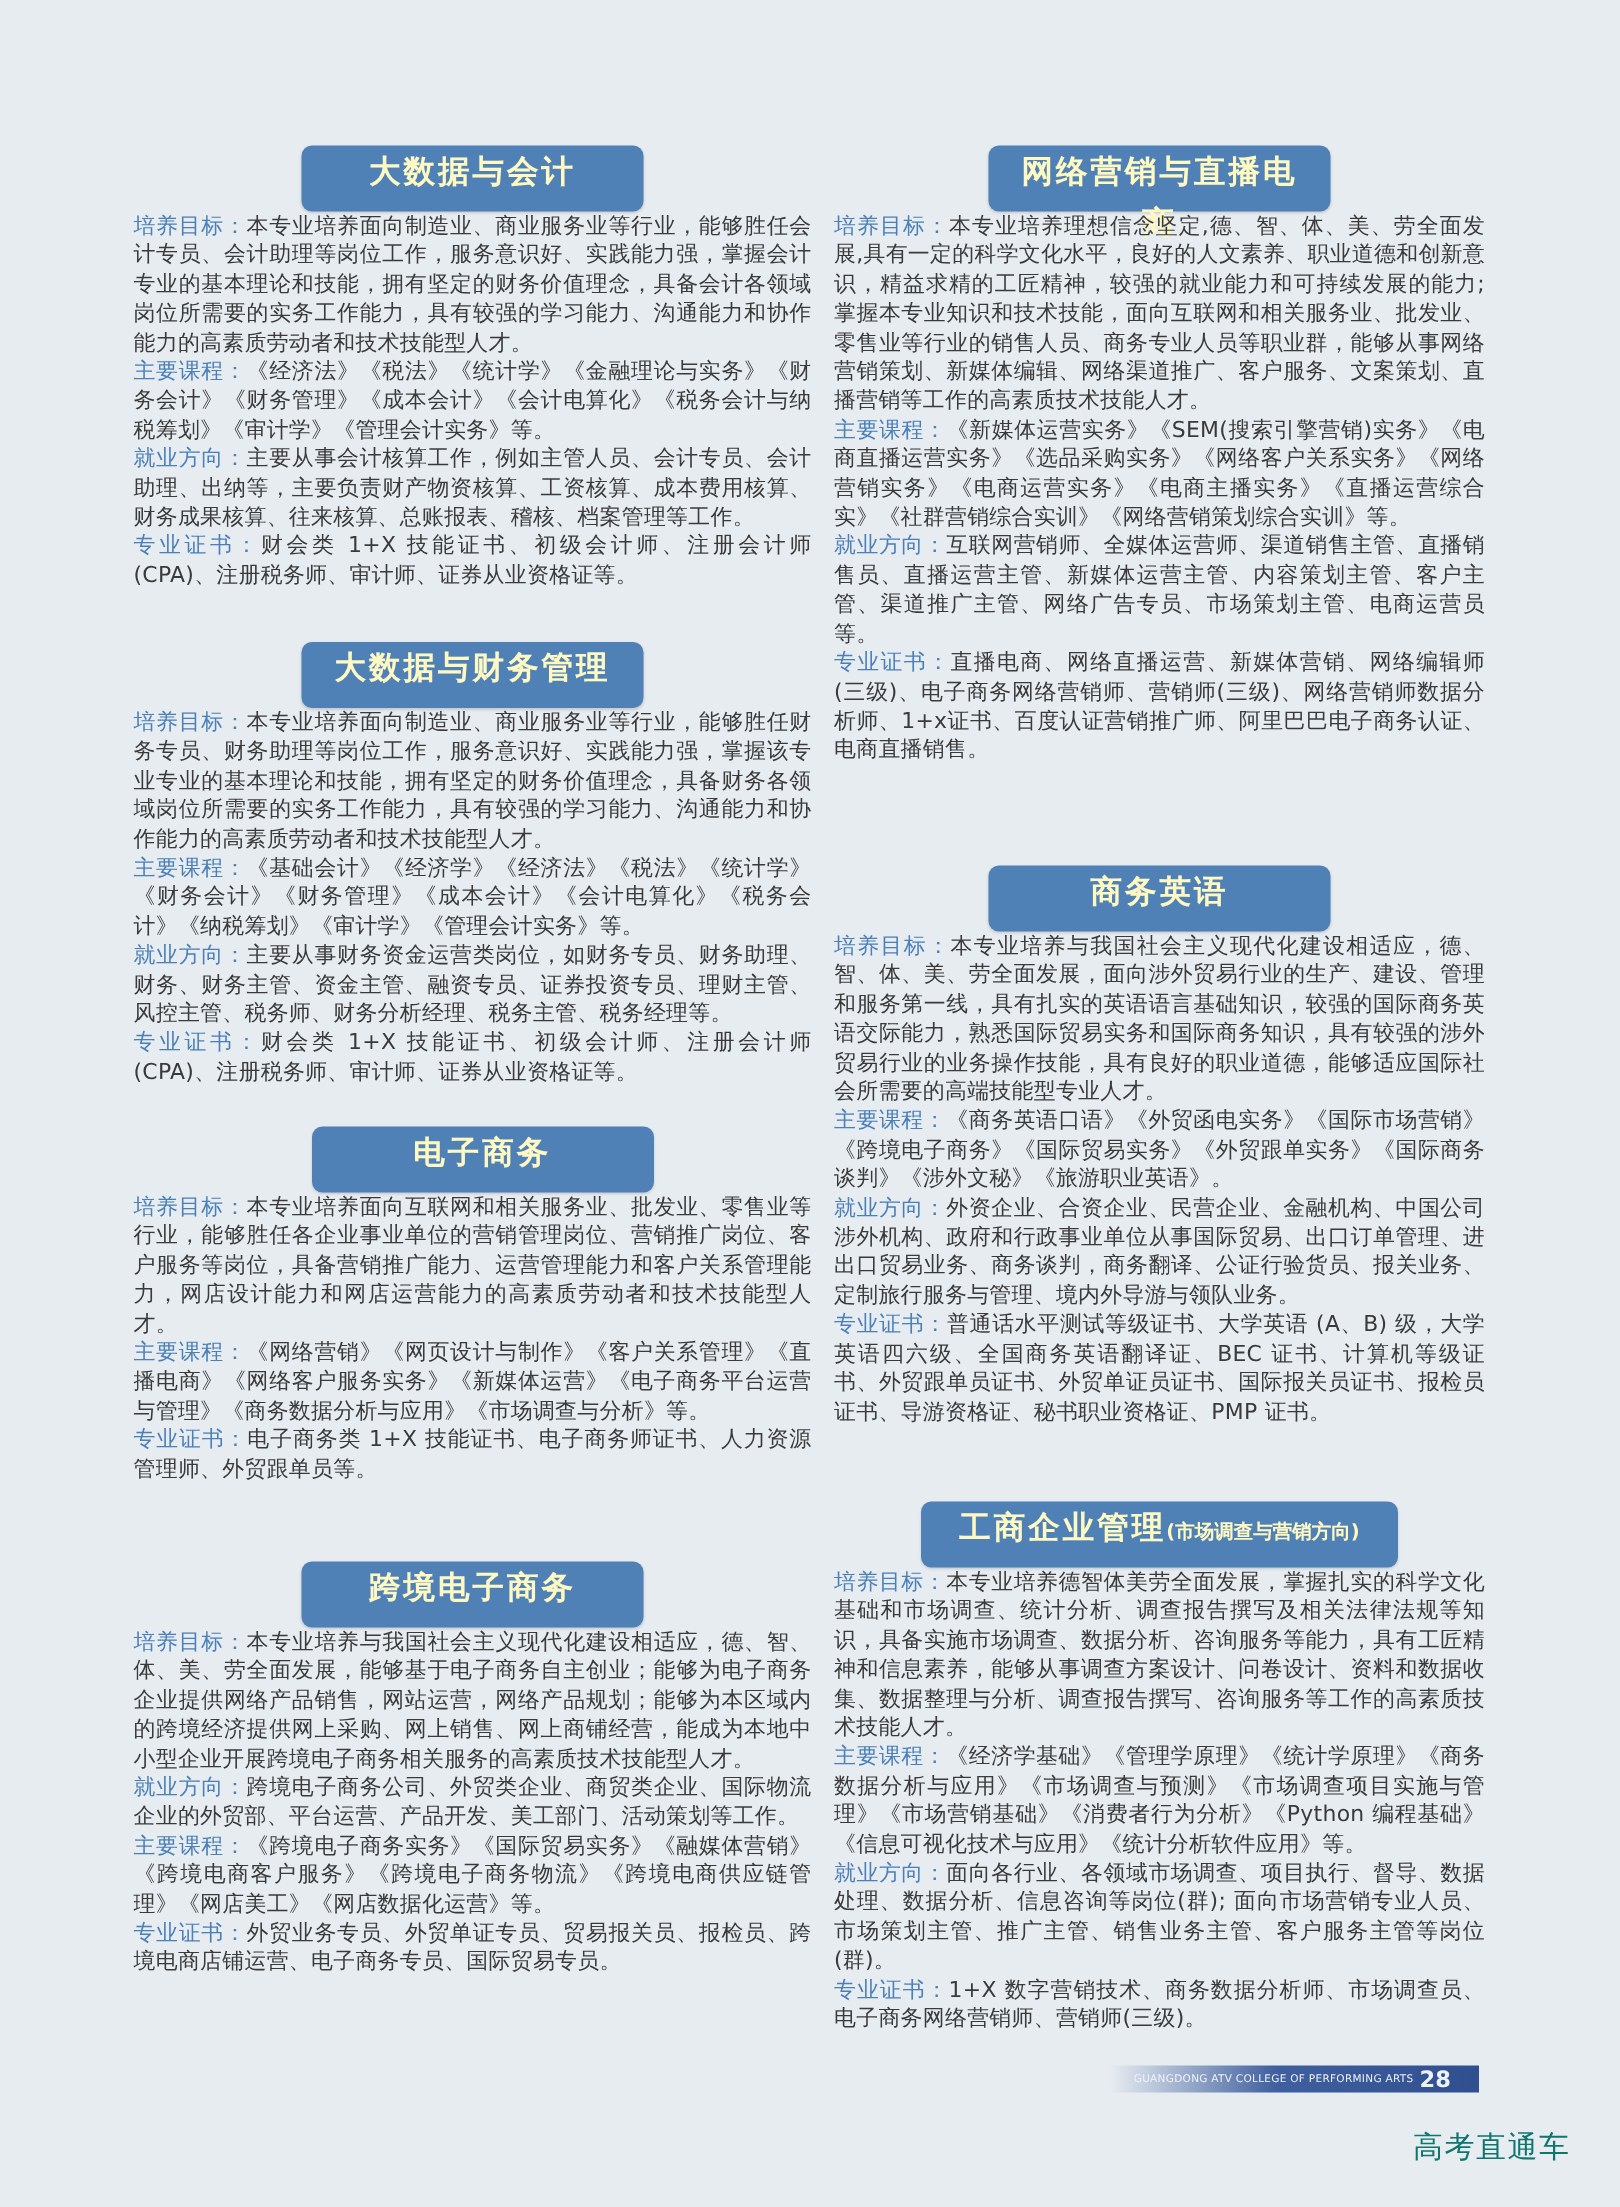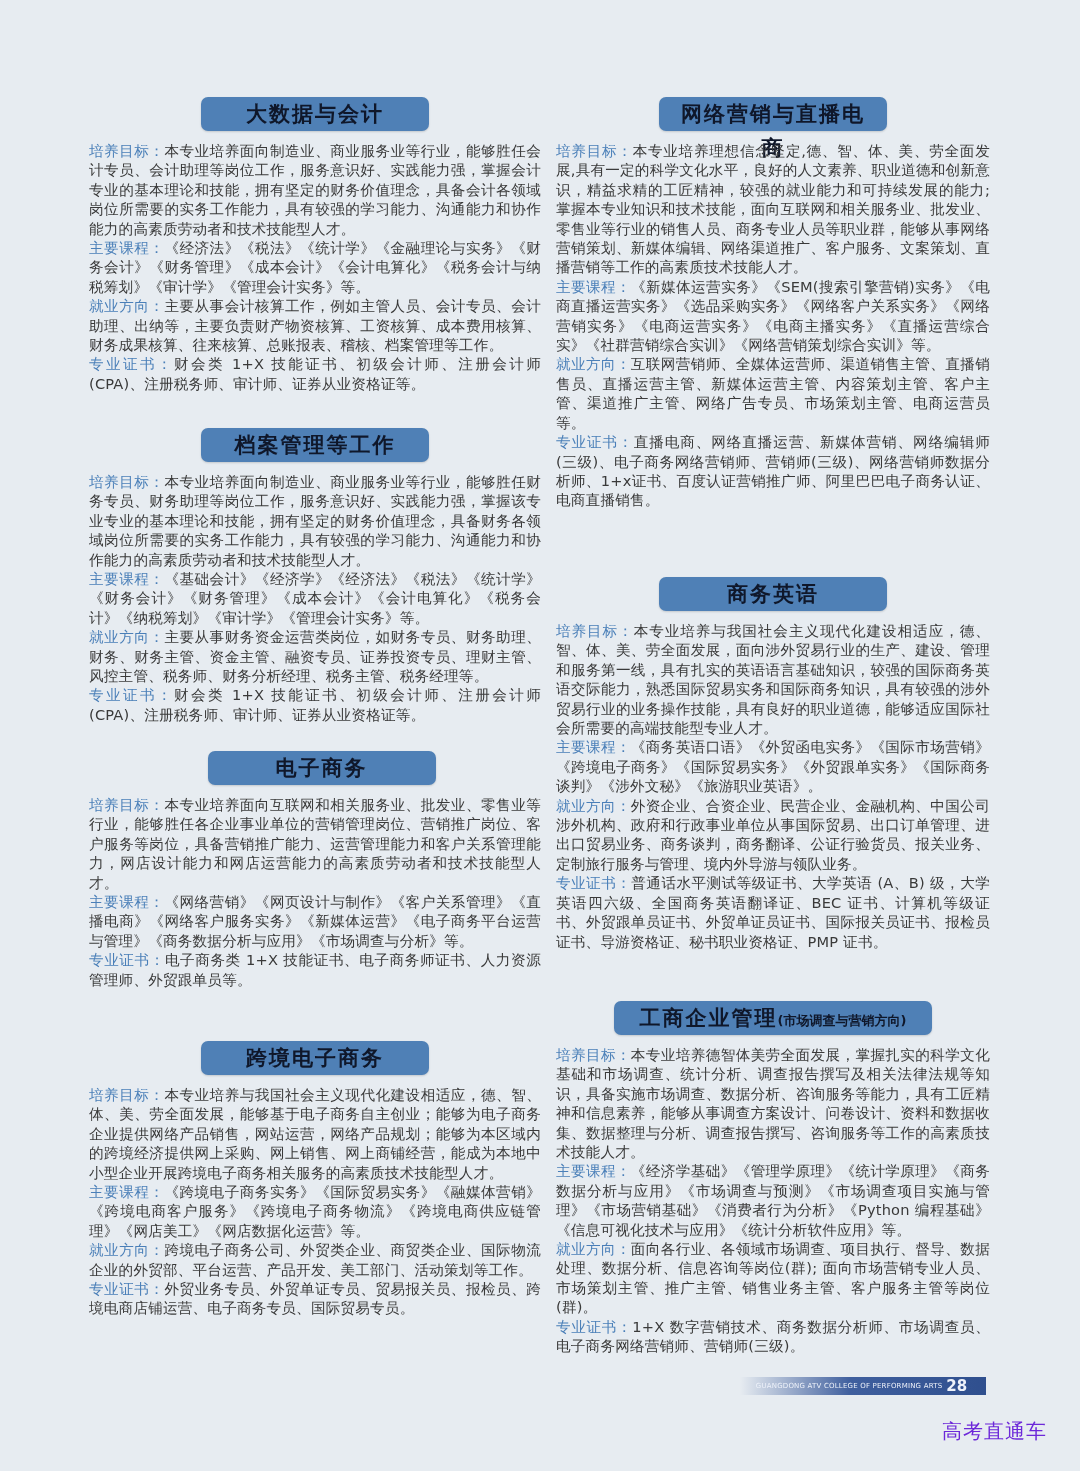--- a/index.html
+++ b/index.html
@@ -9,78 +9,78 @@
     font-family:"DejaVu Sans","Liberation Sans",sans-serif;
     color:#3a3a3a;
     position:relative;
   }
   .col { position:absolute; }
   .col-left { left:89px; width:452px; }
   .col-right { left:556px; width:434px; }
   .section { position:absolute; left:0; right:0; }
   .title-wrap { text-align:center; height:38px; margin-bottom:6px; }
   .title {
-    display:inline-block; height:34px; line-height:34px;
-    background:#4f80b6; color:#0f172a; border-radius:7px;
+    display:inline-block; height:44px; line-height:34px;
+    background:#4f80b6; color:#fef9c3; border-radius:7px;
     font-size:21px; font-weight:bold; letter-spacing:2px;
     padding:0 14px;
     box-shadow:0 1px 2px rgba(0,0,0,0.15);
   }
   .title .sub { font-size:13px; letter-spacing:0; font-weight:bold; }
   .para {
     font-size:14.6px; line-height:19.4px; margin:0;
     text-align:justify; letter-spacing:0.2px;
   }
   .label { color:#4a7fb8; font-weight:normal; }
   .footer-band {
     position:absolute; left:740px; top:1377px; width:246px; height:18px;
     background:linear-gradient(90deg, rgba(60,90,150,0) 0%, #3f5f9e 45%, #2f4f8e 100%);
     color:#eef2fa; font-size:7px; line-height:18px; text-align:center;
     padding-right:0; box-sizing:border-box;
   }
   .footer-band .college { letter-spacing:0.2px; margin-right:4px; vertical-align:middle; }
   .footer-band .page { font-size:15px; font-weight:bold; vertical-align:middle; margin-right:3px; }
   .watermark {
     position:absolute; left:942px; top:1418px;
-    font-size:20px; color:#6d28d9; letter-spacing:1px;
+    font-size:20px; color:#0f766e; letter-spacing:1px;
   }
 </style>
 </head>
 <body>
 
 <div class="col col-left">
 
   <div class="section" style="top:97px;">
     <div class="title-wrap"><span class="title" style="width:200px;">大数据与会计</span></div>
     <p class="para"><span class="label">培养目标：</span><span>本专业培养面向制造业、商业服务业等行业，能够胜任会计专员、会计助理等岗位工作，服务意识好、实践能力强，掌握会计专业的基本理论和技能，拥有坚定的财务价值理念，具备会计各领域岗位所需要的实务工作能力，具有较强的学习能力、沟通能力和协作能力的高素质劳动者和技术技能型人才。</span></p>
     <p class="para"><span class="label">主要课程：</span><span>《经济法》《税法》《统计学》《金融理论与实务》《财务会计》《财务管理》《成本会计》《会计电算化》《税务会计与纳税筹划》《审计学》《管理会计实务》等。</span></p>
     <p class="para"><span class="label">就业方向：</span><span>主要从事会计核算工作，例如主管人员、会计专员、会计助理、出纳等，主要负责财产物资核算、工资核算、成本费用核算、财务成果核算、往来核算、总账报表、稽核、档案管理等工作。</span></p>
     <p class="para"><span class="label">专业证书：</span><span>财会类 1+X 技能证书、初级会计师、注册会计师(CPA)、注册税务师、审计师、证券从业资格证等。</span></p>
   </div>
 
   <div class="section" style="top:428px;">
-    <div class="title-wrap"><span class="title" style="width:200px;">档案管理等工作</span></div>
+    <div class="title-wrap"><span class="title" style="width:200px;">大数据与财务管理</span></div>
     <p class="para"><span class="label">培养目标：</span><span>本专业培养面向制造业、商业服务业等行业，能够胜任财务专员、财务助理等岗位工作，服务意识好、实践能力强，掌握该专业专业的基本理论和技能，拥有坚定的财务价值理念，具备财务各领域岗位所需要的实务工作能力，具有较强的学习能力、沟通能力和协作能力的高素质劳动者和技术技能型人才。</span></p>
     <p class="para"><span class="label">主要课程：</span><span>《基础会计》《经济学》《经济法》《税法》《统计学》《财务会计》《财务管理》《成本会计》《会计电算化》《税务会计》《纳税筹划》《审计学》《管理会计实务》等。</span></p>
     <p class="para"><span class="label">就业方向：</span><span>主要从事财务资金运营类岗位，如财务专员、财务助理、财务、财务主管、资金主管、融资专员、证券投资专员、理财主管、风控主管、税务师、财务分析经理、税务主管、税务经理等。</span></p>
     <p class="para"><span class="label">专业证书：</span><span>财会类 1+X 技能证书、初级会计师、注册会计师(CPA)、注册税务师、审计师、证券从业资格证等。</span></p>
   </div>
 
   <div class="section" style="top:751px;">
     <div class="title-wrap"><span class="title" style="width:200px;margin-left:13px;">电子商务</span></div>
     <p class="para"><span class="label">培养目标：</span><span>本专业培养面向互联网和相关服务业、批发业、零售业等行业，能够胜任各企业事业单位的营销管理岗位、营销推广岗位、客户服务等岗位，具备营销推广能力、运营管理能力和客户关系管理能力，网店设计能力和网店运营能力的高素质劳动者和技术技能型人才。</span></p>
     <p class="para"><span class="label">主要课程：</span><span>《网络营销》《网页设计与制作》《客户关系管理》《直播电商》《网络客户服务实务》《新媒体运营》《电子商务平台运营与管理》《商务数据分析与应用》《市场调查与分析》等。</span></p>
     <p class="para"><span class="label">专业证书：</span><span>电子商务类 1+X 技能证书、电子商务师证书、人力资源管理师、外贸跟单员等。</span></p>
   </div>
 
   <div class="section" style="top:1041px;">
     <div class="title-wrap"><span class="title" style="width:200px;">跨境电子商务</span></div>
     <p class="para"><span class="label">培养目标：</span><span>本专业培养与我国社会主义现代化建设相适应，德、智、体、美、劳全面发展，能够基于电子商务自主创业；能够为电子商务企业提供网络产品销售，网站运营，网络产品规划；能够为本区域内的跨境经济提供网上采购、网上销售、网上商铺经营，能成为本地中小型企业开展跨境电子商务相关服务的高素质技术技能型人才。</span></p>
+    <p class="para"><span class="label">就业方向：</span><span>跨境电子商务公司、外贸类企业、商贸类企业、国际物流企业的外贸部、平台运营、产品开发、美工部门、活动策划等工作。</span></p>
     <p class="para"><span class="label">主要课程：</span><span>《跨境电子商务实务》《国际贸易实务》《融媒体营销》《跨境电商客户服务》《跨境电子商务物流》《跨境电商供应链管理》《网店美工》《网店数据化运营》等。</span></p>
-    <p class="para"><span class="label">就业方向：</span><span>跨境电子商务公司、外贸类企业、商贸类企业、国际物流企业的外贸部、平台运营、产品开发、美工部门、活动策划等工作。</span></p>
     <p class="para"><span class="label">专业证书：</span><span>外贸业务专员、外贸单证专员、贸易报关员、报检员、跨境电商店铺运营、电子商务专员、国际贸易专员。</span></p>
   </div>
 </div>
 
 <div class="col col-right">
 
   <div class="section" style="top:97px;">
     <div class="title-wrap"><span class="title" style="width:200px;">网络营销与直播电商</span></div>
     <p class="para"><span class="label">培养目标：</span><span>本专业培养理想信念坚定,德、智、体、美、劳全面发展,具有一定的科学文化水平，良好的人文素养、职业道德和创新意识，精益求精的工匠精神，较强的就业能力和可持续发展的能力;掌握本专业知识和技术技能，面向互联网和相关服务业、批发业、零售业等行业的销售人员、商务专业人员等职业群，能够从事网络营销策划、新媒体编辑、网络渠道推广、客户服务、文案策划、直播营销等工作的高素质技术技能人才。</span></p>
     <p class="para"><span class="label">主要课程：</span><span>《新媒体运营实务》《SEM(搜索引擎营销)实务》《电商直播运营实务》《选品采购实务》《网络客户关系实务》《网络营销实务》《电商运营实务》《电商主播实务》《直播运营综合实》《社群营销综合实训》《网络营销策划综合实训》等。</span></p>

